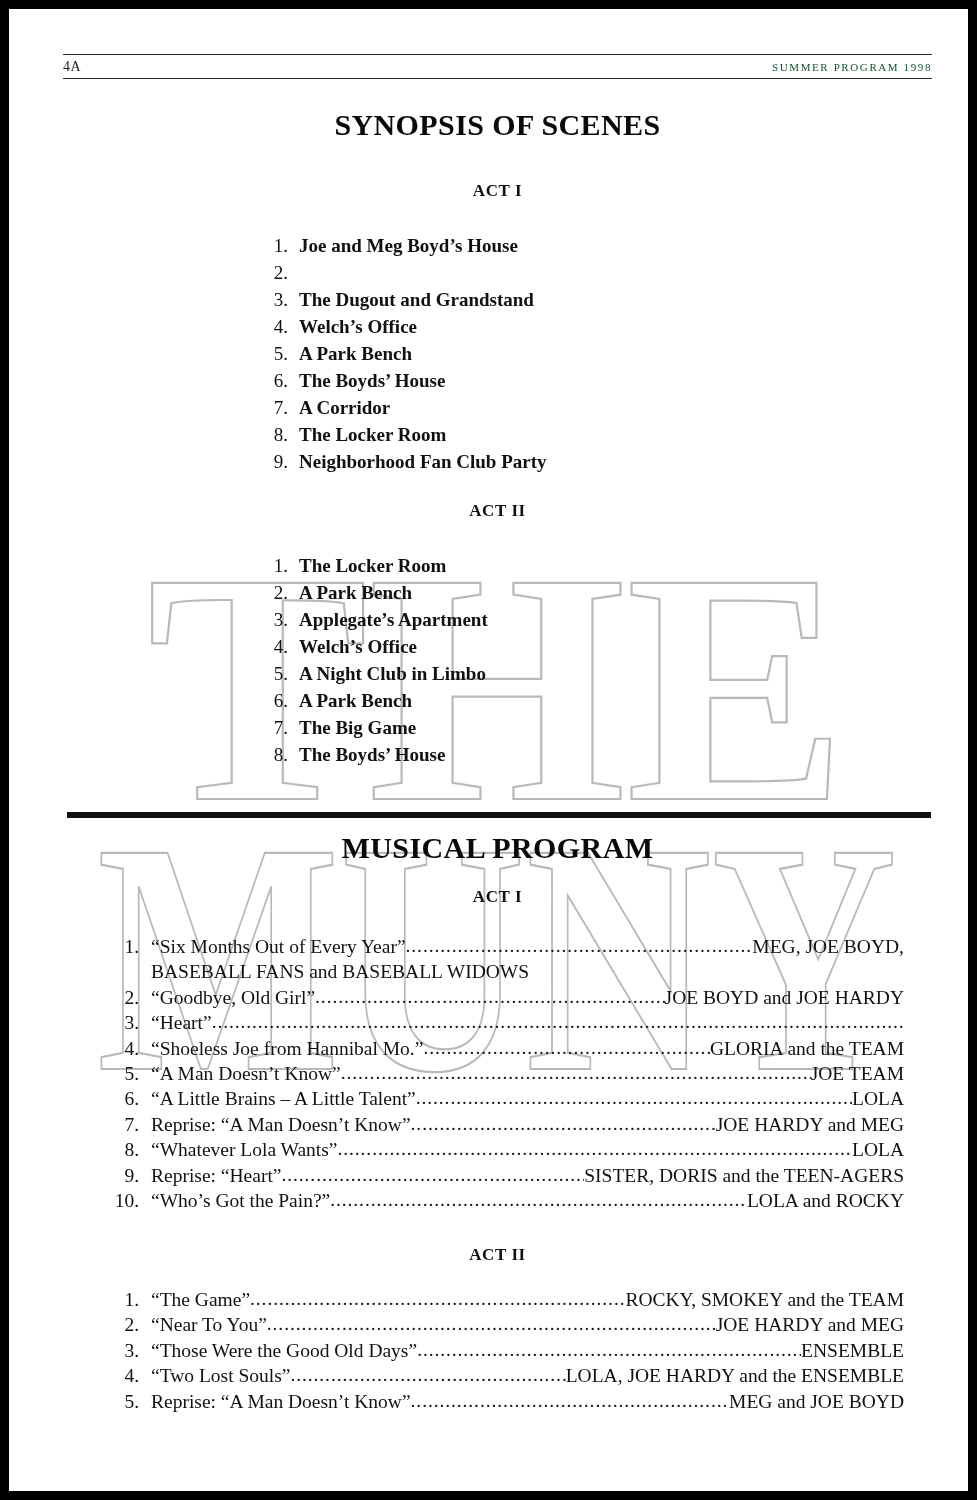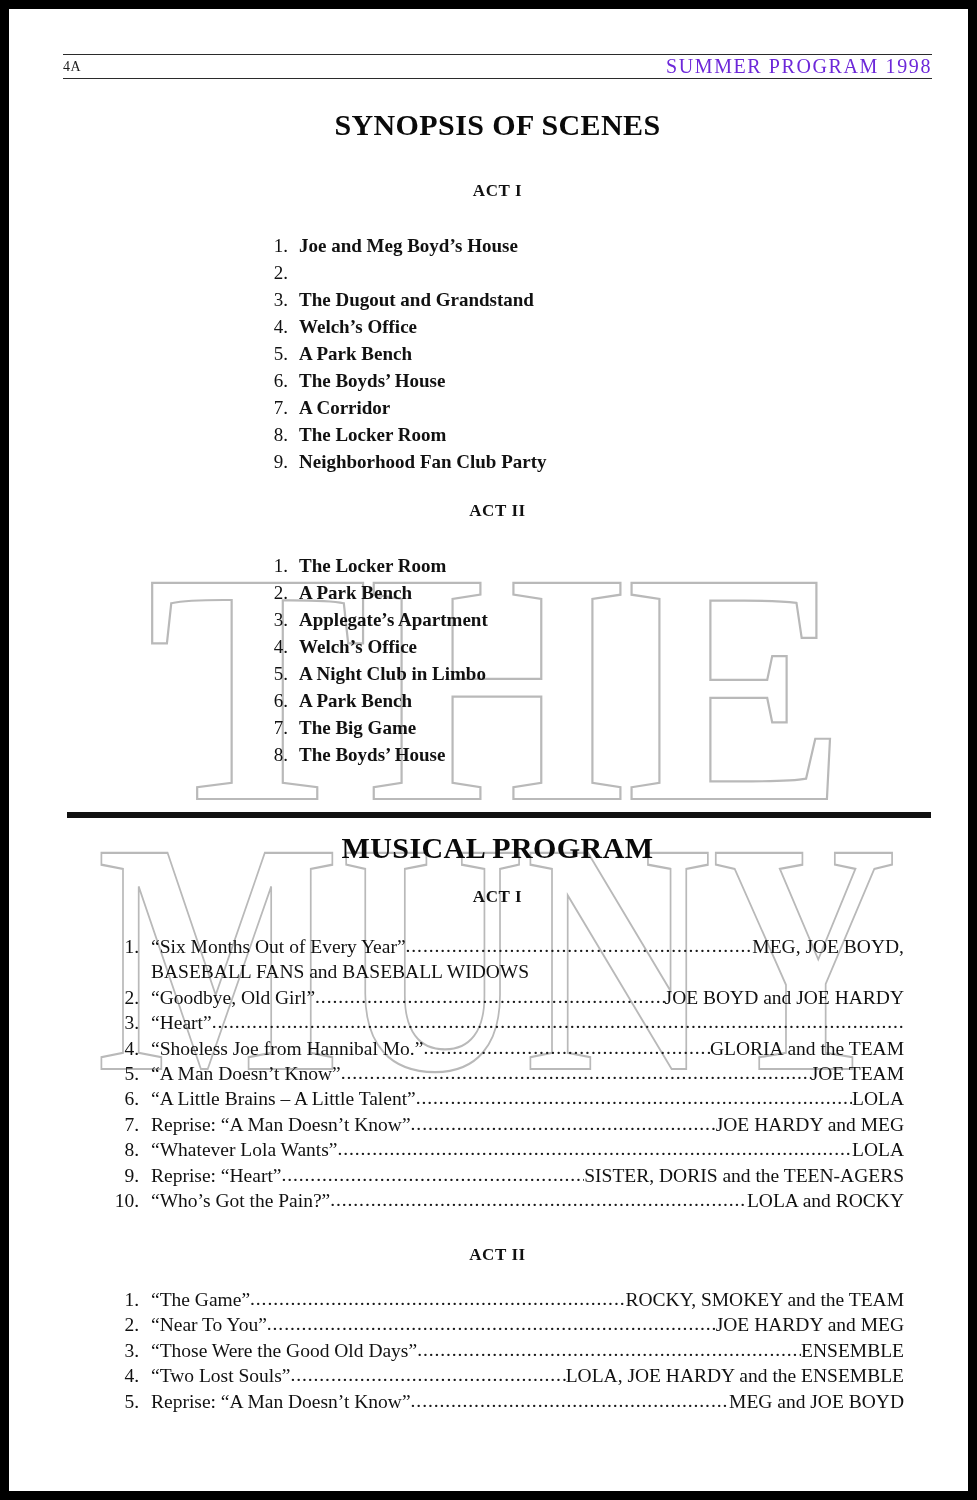--- a/index.html
+++ b/index.html
@@ -54,25 +54,25 @@
     align-items: center;
     justify-content: space-between;
   }
   .runhead-left {
     font-size: 14px;
     letter-spacing: 0.5px;
     font-variant: small-caps;
     color: #1a1a1a;
   }
   .runhead-right {
-    font-size: 20px;
+    font-size: 11px;
     letter-spacing: 1.6px;
     font-variant: small-caps;
     text-transform: uppercase;
-    color: #6d28d9;
+    color: #14532d;
   }
   
   .doc-title {
     position: absolute;
     left: 0;
     width: 977px;
     text-align: center;
     font-size: 30px;
     font-weight: bold;
     letter-spacing: 0.4px;

